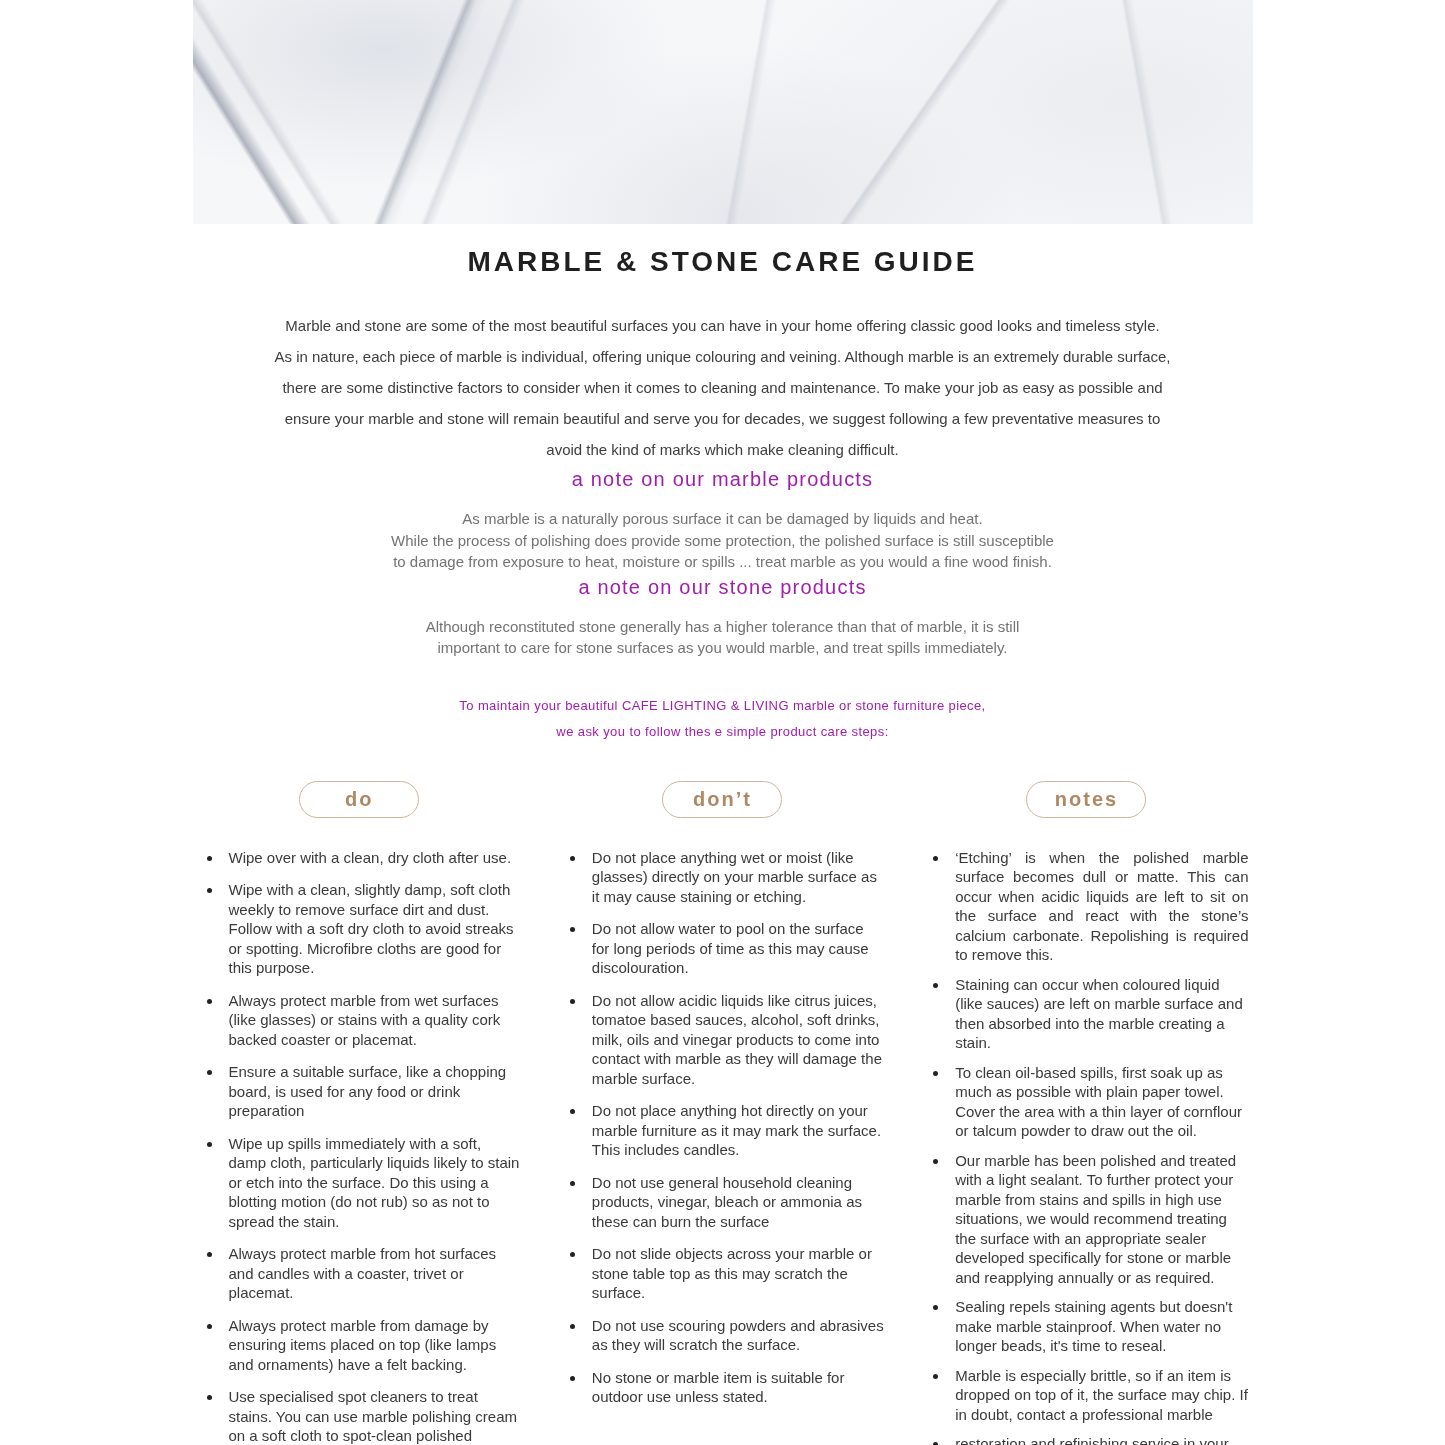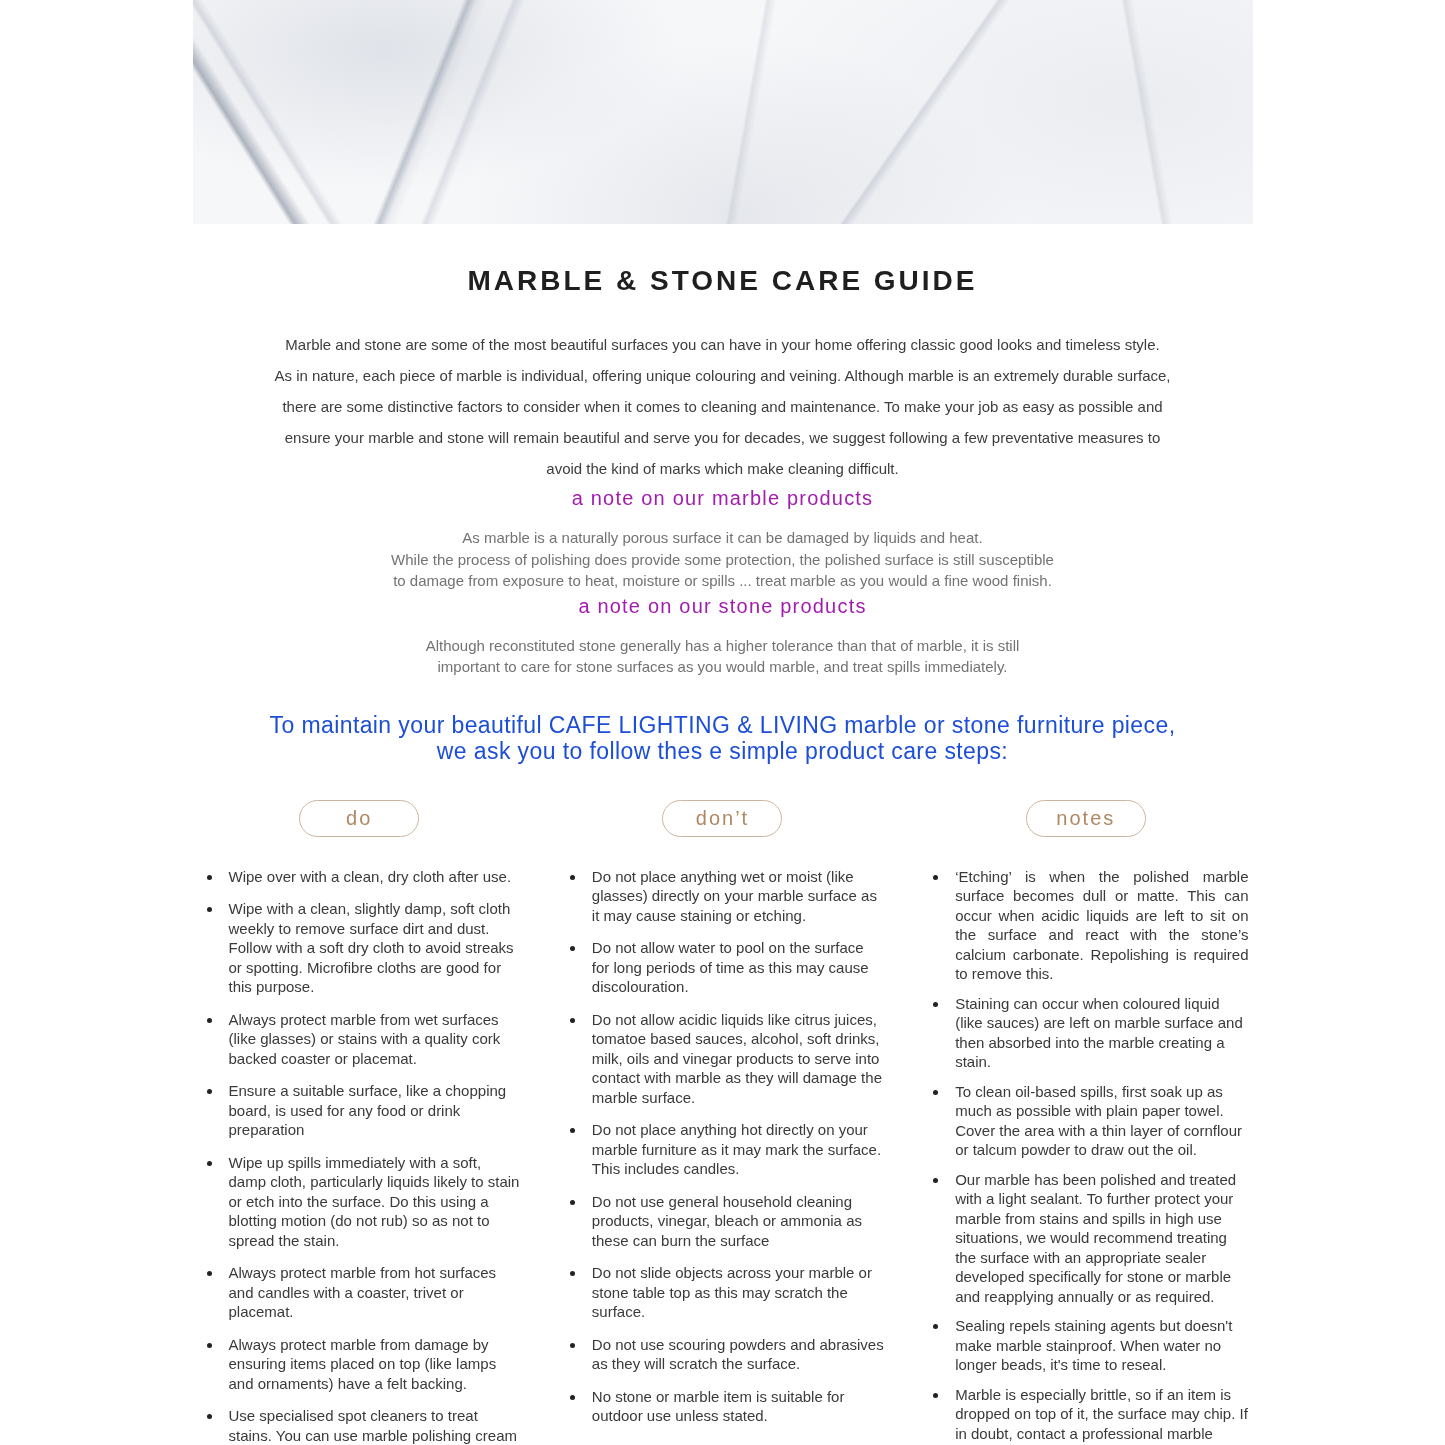--- a/index.html
+++ b/index.html
@@ -32,21 +32,21 @@
       linear-gradient(58deg, transparent 11.2%, rgba(140,148,162,0.26) 11.6%, transparent 12.5%),
       linear-gradient(100deg, transparent 52%, rgba(165,172,184,0.26) 52.3%, transparent 53.1%),
       linear-gradient(125deg, transparent 66%, rgba(150,158,172,0.30) 66.3%, transparent 67.2%),
       linear-gradient(80deg, transparent 88%, rgba(168,175,186,0.28) 88.3%, transparent 89.1%),
       radial-gradient(ellipse 420px 200px at 18% 22%, rgba(205,210,219,0.55), transparent 70%),
       radial-gradient(ellipse 380px 240px at 52% 96%, rgba(212,216,224,0.50), transparent 72%),
       radial-gradient(ellipse 520px 260px at 88% 45%, rgba(228,231,236,0.65), transparent 75%);
   }
   
   .page-title {
-    margin-top: 41px;
+    margin-top: 22px;
     text-align: center;
     font-size: 28px;
     font-weight: 700;
     letter-spacing: 3px;
     color: #1f1f1f;
   }
   .intro {
     margin: 32px auto 0;
     max-width: 935px;
     text-align: center;
@@ -69,43 +69,43 @@
     text-align: center;
     white-space: pre-line;
     font-size: 15px;
     line-height: 21.5px;
     color: #737373;
   }
   .care-intro {
     margin: 34px auto 0;
     text-align: center;
     white-space: pre-line;
-    font-size: 23px;
+    font-size: 13px;
     line-height: 26px;
     letter-spacing: 0.4px;
-    color: #1d4ed8;
+    color: #a21caf;
   }
   
   .cols {
     display: grid;
     grid-template-columns: repeat(3, 1fr);
     column-gap: 30px;
     margin-top: 36px;
   }
   .col { min-width: 0; }
   .pill {
     display: block;
     width: 62px;
     margin: 0 auto;
     padding: 6px 28px;
     border: 1px solid #ccb69f;
     border-radius: 20px;
     text-align: center;
     font-size: 20px;
-    font-weight: 400;
+    font-weight: 700;
     letter-spacing: 2px;
     color: #b08862;
   }
   ul.care-list {
     list-style: none;
     margin: 30px 0 0;
     padding: 0 4px 0 14px;
   }
   ul.care-list li {
     display: flex;
@@ -204,21 +204,21 @@
             <li>
               <span class="bullet"></span>
               <span class="li-text">Do not place anything wet or moist (like glasses) directly on your marble surface as it may cause staining or etching.</span>
             </li>
             <li>
               <span class="bullet"></span>
               <span class="li-text">Do not allow water to pool on the surface for long periods of time as this may cause discolouration.</span>
             </li>
             <li>
               <span class="bullet"></span>
-              <span class="li-text">Do not allow acidic liquids like citrus juices, tomatoe based sauces, alcohol, soft drinks, milk, oils and vinegar products to serve into contact with marble as they will damage the marble surface.</span>
+              <span class="li-text">Do not allow acidic liquids like citrus juices, tomatoe based sauces, alcohol, soft drinks, milk, oils and vinegar products to come into contact with marble as they will damage the marble surface.</span>
             </li>
             <li>
               <span class="bullet"></span>
               <span class="li-text">Do not place anything hot directly on your marble furniture as it may mark the surface. This includes candles.</span>
             </li>
             <li>
               <span class="bullet"></span>
               <span class="li-text">Do not use general household cleaning products, vinegar, bleach or ammonia as these can burn the surface</span>
             </li>
             <li>

